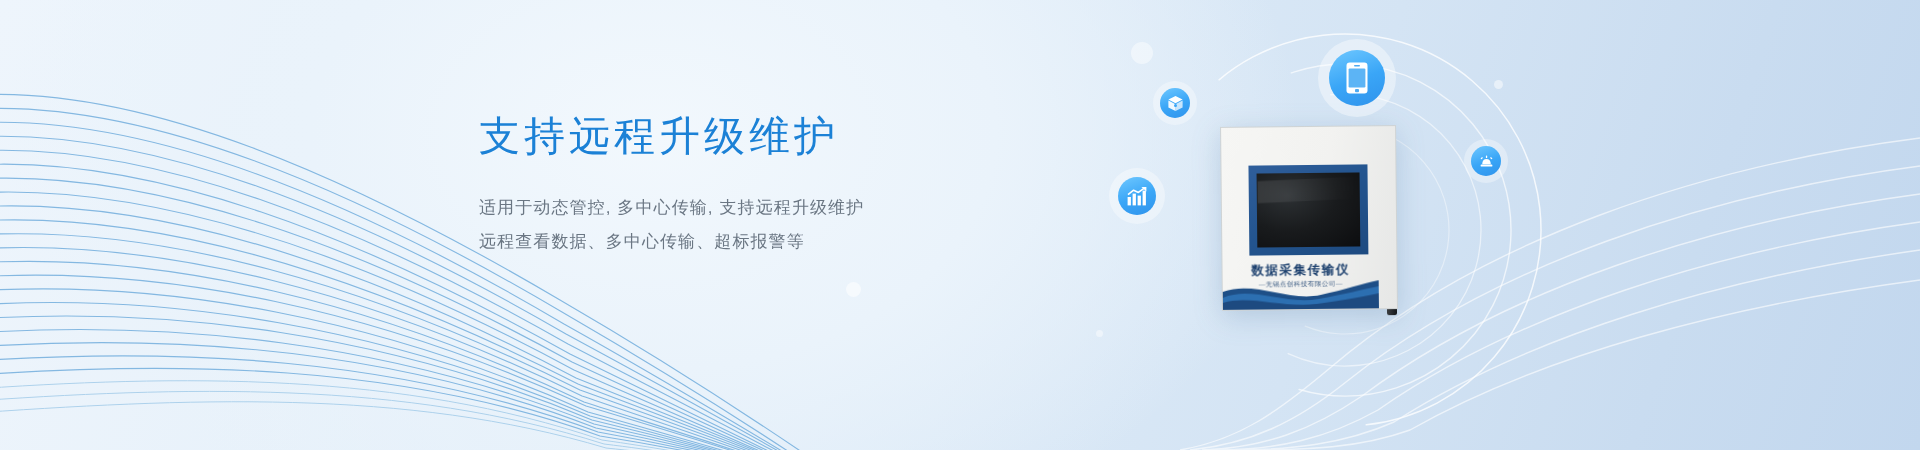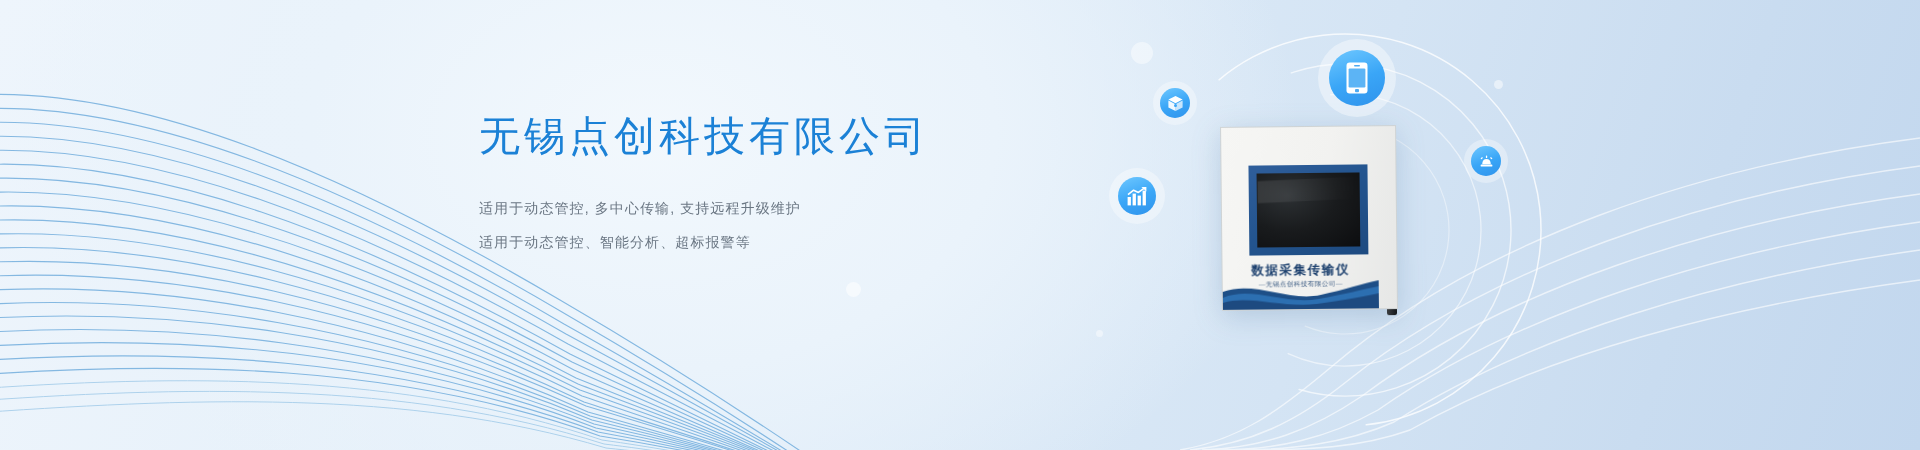--- a/index.html
+++ b/index.html
@@ -27,21 +27,21 @@
   
   .rightarcs{position:absolute;left:1180px;top:130px;width:740px;height:320px;}
   
   .textblock{position:absolute;left:479px;top:110px;width:640px;}
   .title{
     font-size:41px;line-height:52px;color:#1b81d6;letter-spacing:4px;
     font-weight:400;white-space:nowrap;
   }
   .sublines{margin-top:29px;}
   .subline{
-    font-size:14px;line-height:34px;color:#6a7683;letter-spacing:1.1px;
+    font-size:17px;line-height:34px;color:#6a7683;letter-spacing:1.1px;
     white-space:nowrap;
   }
   
   .arcs{position:absolute;left:1085px;top:10px;width:520px;height:440px;}
   
   .bubble{
     position:absolute;border-radius:50%;
     display:flex;align-items:center;justify-content:center;
     background:linear-gradient(160deg,#6fc8ff 0%,#3aa6f7 52%,#2f93ec 100%);
     box-shadow:0 0 0 9px rgba(255,255,255,.34);
@@ -229,20 +229,20 @@
         <path d="M4.2 11.2 C4.2 8 5.9 6.1 8.5 6.1 C11.1 6.1 12.8 8 12.8 11.2 Z" fill="#ffffff"></path>
         <rect x="2.6" y="11.6" width="11.8" height="2" rx="0.9" fill="#ffffff"></rect>
         <rect x="7.9" y="2.4" width="1.3" height="2.6" rx="0.6" fill="#ffffff"></rect>
         <rect x="2.6" y="4.6" width="2.4" height="1.2" rx="0.6" fill="#ffffff" transform="rotate(-38 3.8 5.2)"></rect>
         <rect x="12" y="4.6" width="2.4" height="1.2" rx="0.6" fill="#ffffff" transform="rotate(38 13.2 5.2)"></rect>
       </svg>
     </span>
   </div>
 
   <div class="textblock">
-    <div class="title">无锡点创科技有限公司</div>
+    <div class="title">支持远程升级维护</div>
     <div class="sublines">
       <div class="subline">适用于动态管控, 多中心传输, 支持远程升级维护</div>
-      <div class="subline">适用于动态管控、智能分析、超标报警等</div>
+      <div class="subline">远程查看数据、多中心传输、超标报警等</div>
     </div>
   </div>
 
 </div>
 
 </body></html>

